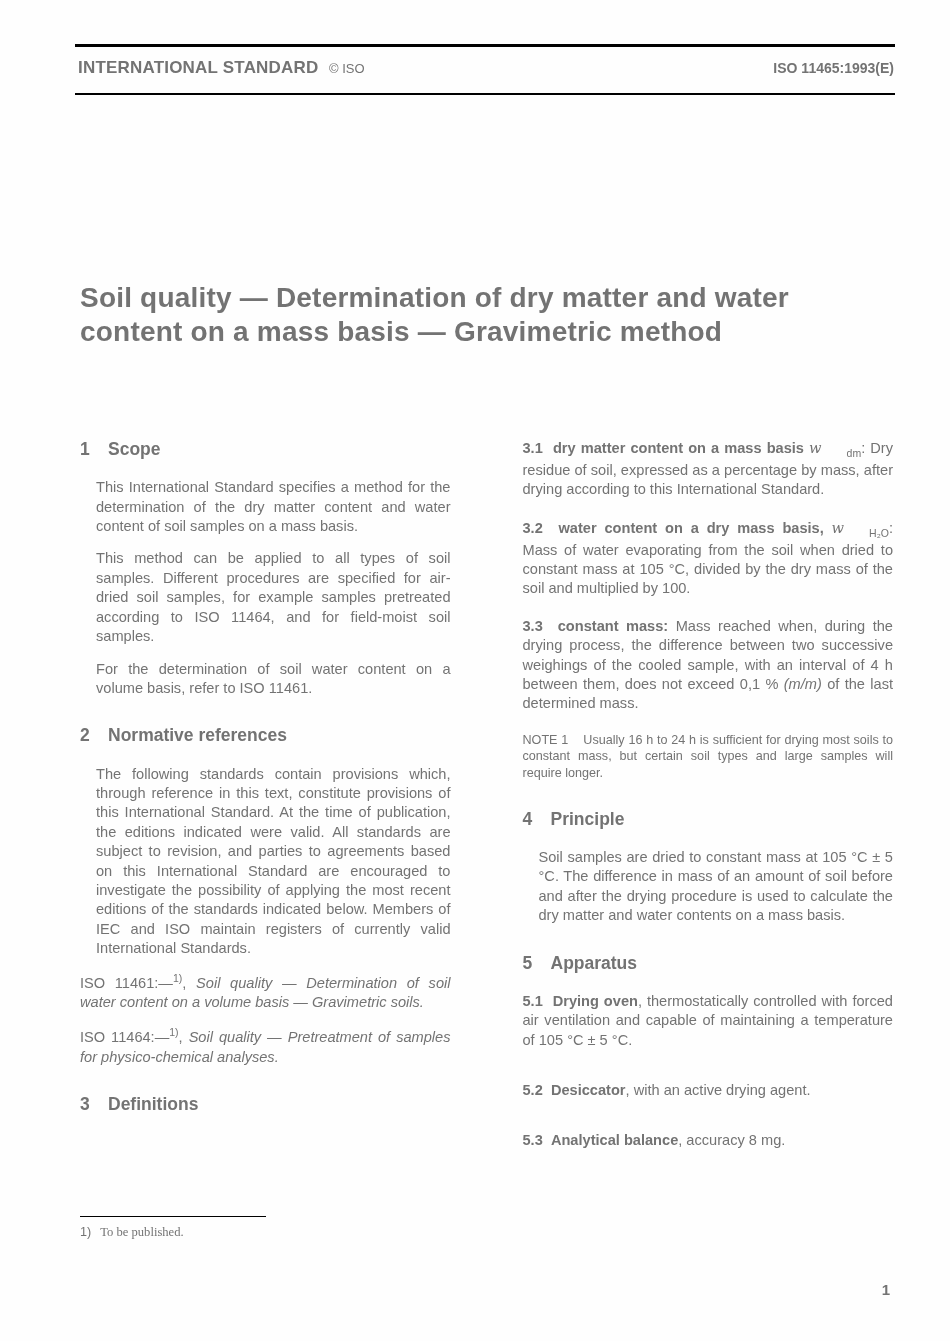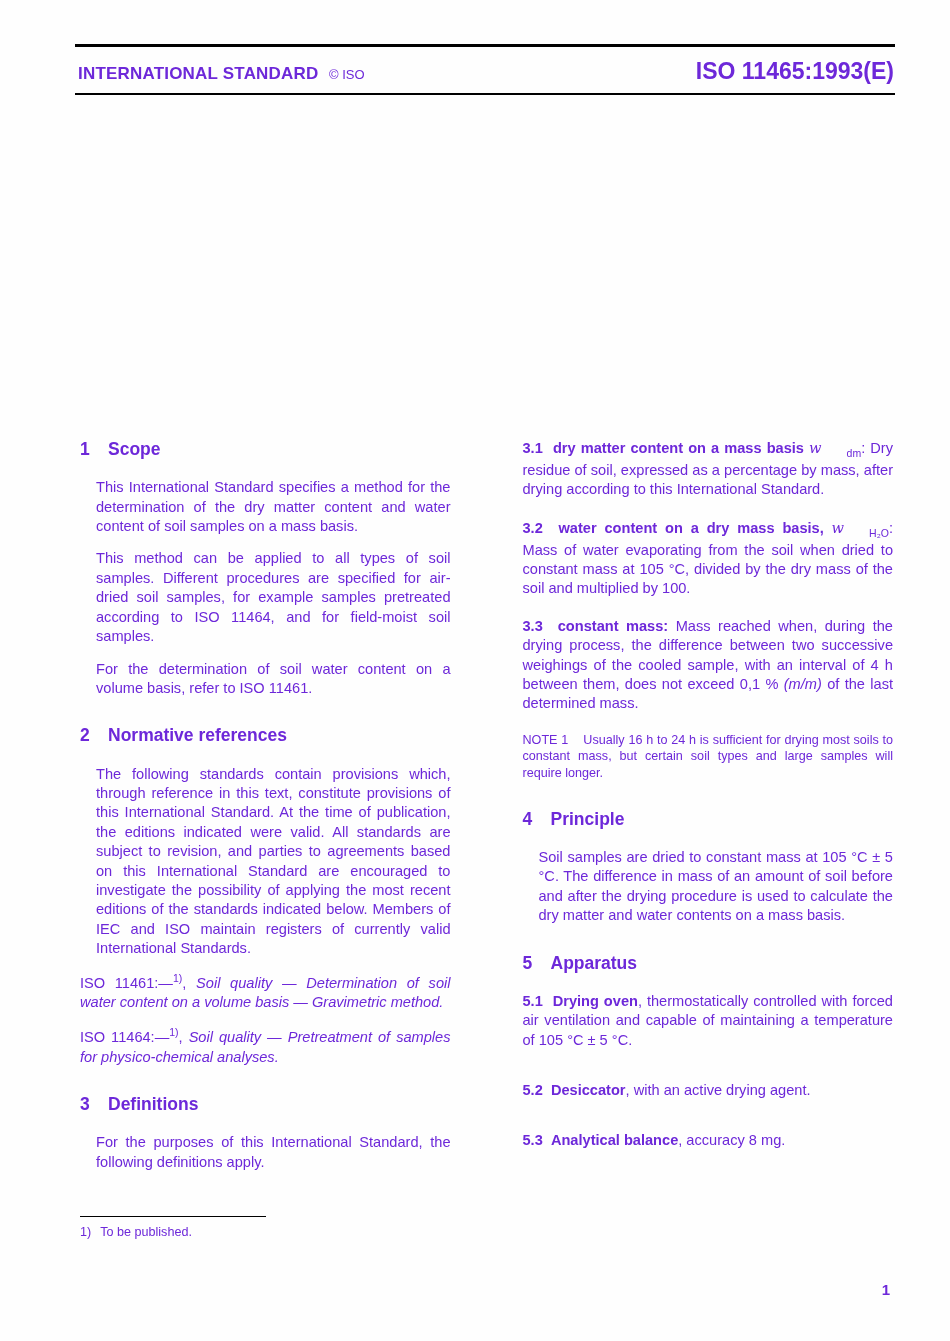--- a/index.html
+++ b/index.html
@@ -5,36 +5,36 @@
   * { box-sizing: border-box; }
   html, body { margin: 0; padding: 0; }
   body { background: #ffffff; }
 
   .page {
     position: relative;
     width: 950px;
     height: 1341px;
     background: #fefefe;
     font-family: "Liberation Sans", sans-serif;
-    color: #6d28d9;
+    color: #737373;
     overflow: hidden;
   }
 
   .rule { position: absolute; background: #000; }
   .rule-top  { left: 75px; top: 44px;  width: 820px; height: 3px; }
   .rule-mid  { left: 75px; top: 93px;  width: 820px; height: 2px; }
 
   .header-row {
     position: absolute;
     left: 78px; top: 58px; width: 816px;
     display: flex; justify-content: space-between; align-items: baseline;
   }
   .hl-bold { font-size: 17px; font-weight: bold; letter-spacing: 0.2px; }
   .hl-small { font-size: 13px; margin-left: 6px; }
-  .header-right { font-size: 23px; font-weight: bold; }
+  .header-right { font-size: 14px; font-weight: bold; }
 
   .title {
     position: absolute;
     left: 80px; top: 281px; width: 800px;
     margin: 0;
     font-size: 28px; font-weight: bold; line-height: 1.22;
     letter-spacing: 0.2px;
   }
   .title-line { display: block; }
 
@@ -72,21 +72,21 @@
   }
 
   .apparatus { margin: 0 0 31px 0 !important; }
   .apparatus:last-child { margin-bottom: 0 !important; }
 
   .ref { margin: 0 0 14px 0 !important; }
 
   .footnote { position: absolute; left: 80px; top: 1216px; width: 383px; }
   .footnote-rule { width: 186px; height: 1px; background: #000; margin-bottom: 8px; }
   .footnote-text { margin: 0; font-size: 12.6px; }
-  .fn-body { margin-left: 9px; }
+  .fn-body { margin-left: 9px; font-family: Liberation Serif, serif; }
 
   .page-number {
     position: absolute;
     right: 60px; top: 1281px;
     font-size: 15px; font-weight: bold;
   }
 </style>
 </head>
 <body>
 
@@ -97,47 +97,50 @@
   <div class="header-row">
     <div>
       <span class="hl-bold">INTERNATIONAL STANDARD</span>
       <span class="hl-small">© ISO</span>
     </div>
     <div class="header-right">ISO 11465:1993(E)</div>
   </div>
 
   <div class="rule rule-mid"></div>
 
+  <h1 class="title">
+    <span class="title-line">Soil quality — Determination of dry matter and water</span>
+    <span class="title-line">content on a mass basis — Gravimetric method</span>
+  </h1>
 
   <div class="columns">
 
     <div class="col">
 
       <div class="sec-heading first">
         <span class="sec-num">1</span><span class="sec-label">Scope</span>
       </div>
       <p>This International Standard specifies a method for the determination of the dry matter content and water content of soil samples on a mass basis.</p>
       <p>This method can be applied to all types of soil samples. Different procedures are specified for air-dried soil samples, for example samples pretreated according to ISO 11464, and for field-moist soil samples.</p>
       <p>For the determination of soil water content on a volume basis, refer to ISO 11461.</p>
 
       <div class="sec-heading">
         <span class="sec-num">2</span><span class="sec-label">Normative references</span>
       </div>
       <p>The following standards contain provisions which, through reference in this text, constitute provisions of this International Standard. At the time of publication, the editions indicated were valid. All standards are subject to revision, and parties to agreements based on this International Standard are encouraged to investigate the possibility of applying the most recent editions of the standards indicated below. Members of IEC and ISO maintain registers of currently valid International Standards.</p>
       <p class="ref">
-        <span>ISO 11461:—</span><sup>1)</sup><span>, </span><i>Soil quality — Determination of soil water content on a volume basis — Gravimetric method.</i>
+        <span>ISO 11461:—</span><sup>1)</sup><span>, </span><i>Soil quality — Determination of soil water content on a volume basis — Gravimetric soils.</i>
       </p>
       <p class="ref">
         <span>ISO 11464:—</span><sup>1)</sup><span>, </span><i>Soil quality — Pretreatment of samples for physico-chemical analyses.</i>
       </p>
 
       <div class="sec-heading">
         <span class="sec-num">3</span><span class="sec-label">Definitions</span>
       </div>
-      <p>For the purposes of this International Standard, the following definitions apply.</p>
 
     </div>
 
     <div class="col">
 
       <p class="def">
         <b>3.1&nbsp;&nbsp;dry matter content on a mass basis </b><i class="mathvar">w</i><sub>dm</sub><span>: Dry residue of soil, expressed as a percentage by mass, after drying according to this International Standard.</span>
       </p>
 
       <p class="def">

